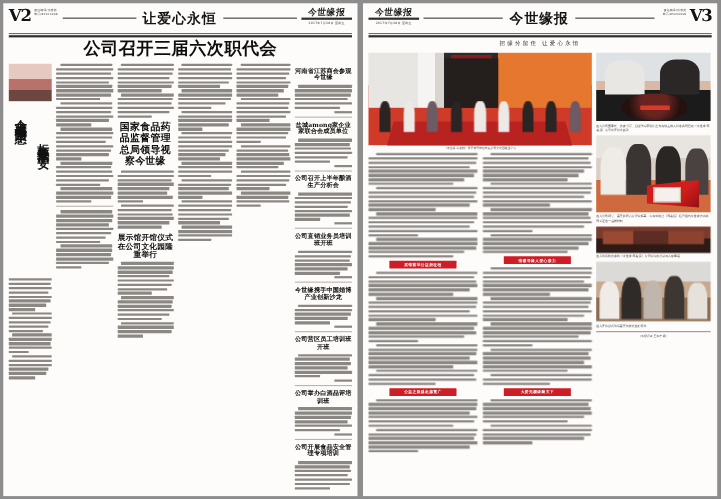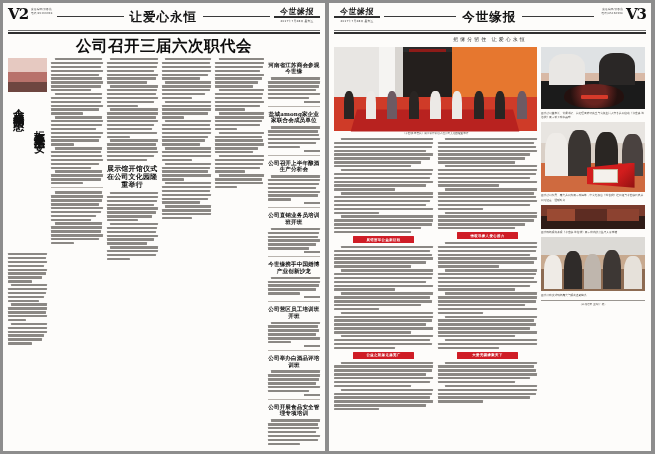--- a/index.html
+++ b/index.html
@@ -1,17 +1,17 @@
 <!DOCTYPE html>
 <html><head>
 <meta charset="utf-8">
 <style>
   html,body{margin:0;padding:0;background:#8d8d8d;}
   body{width:655px;height:454px;overflow:hidden;font-family:"DejaVu Sans",sans-serif;}
-  .spread{position:relative;width:655px;height:454px;display:flex;background:#8d8d8d;}
+  .spread{position:relative;width:655px;height:454px;display:flex;background:#8d8d8d;justify-content:space-between;}
   .page{position:relative;background:#fdfcfa;overflow:hidden;}
   .page.left{width:322px;height:448px;margin:3px 2px 3px 3px;}
   .page.right{width:322px;height:448px;margin:3px 3px 3px 2px;}
 
   
   .mast{position:relative;height:26px;display:flex;align-items:flex-start;padding:4px 5px 0 5px;box-sizing:border-box;}
   .pageno{font-family:"DejaVu Serif",serif;font-size:15px;font-weight:700;line-height:1;color:#111;letter-spacing:-1px;}
   .mast-meta{margin-left:3px;padding-top:1px;}
   .mast-meta .ml{font-size:2.6px;color:#4a4a4a;letter-spacing:.2px;line-height:1.45;white-space:nowrap;}
   .rule{flex:1;border-bottom:1px solid #3a3a3a;margin:9px 4px 0 4px;height:0;}
@@ -26,21 +26,21 @@
   
   .lines{--lh:2.45px;--gap:1.45px;}
   .ln{height:var(--lh);background:#6e6a66;margin-bottom:var(--gap);border-radius:.4px;opacity:.80;}
   .ln.s1{width:100%}.ln.s2{width:97%}.ln.s3{width:99%}.ln.s4{width:93%}
   .ln.s5{width:62%}.ln.s6{width:78%}.ln.s7{width:45%}.ln.s8{width:88%}
   .ln.ind{margin-left:7%;width:93%}
   .byline{height:2.2px;width:30%;background:#6e6a66;margin:1.5px 0 3px auto;opacity:.8;}
 
   
   .l-head{text-align:center;padding:3px 6px 2px;}
-  .l-head h1{margin:0;font-family:Liberation Sans, sans-serif;font-size:15.5px;font-weight:700;letter-spacing:.5px;color:#0d0d0d;line-height:1.1;}
+  .l-head h1{margin:0;font-family:Liberation Mono, monospace;font-size:15.5px;font-weight:700;letter-spacing:.5px;color:#0d0d0d;line-height:1.1;}
   .lbody{display:flex;padding:2px 5px 4px 5px;gap:4px;box-sizing:border-box;height:415px;}
   .col{box-sizing:border-box;}
   .c1{width:42px;position:relative;}
   .c2{width:55px;}
   .c3{width:55px;}
   .c4{width:53px;}
   .c5{width:52px;}
   .c6{width:56px;}
 
   .vtitle{writing-mode:vertical-rl;text-orientation:upright;font-family:"DejaVu Serif",serif;font-weight:700;font-size:11px;letter-spacing:2px;color:#111;height:150px;margin:4px auto 4px auto;display:block;}
@@ -216,20 +216,21 @@
             <div class="ln s1"></div>
             <div class="ln s2"></div>
           <div class="ln s6"></div>
           <div class="ln ind s1"></div>
             <div class="ln s3"></div>
             <div class="ln s2"></div>
           <div class="ln s1"></div>
             <div class="ln s4"></div>
             <div class="ln s5"></div>
         </div>
+        <div class="subhead sh-lg">国家食品药品监督管理总局领导视察今世缘</div>
         <div class="lines">
           <div class="ln ind s3"></div>
             <div class="ln s1"></div>
             <div class="ln s2"></div>
           <div class="ln s1"></div>
             <div class="ln s4"></div>
             <div class="ln s8"></div>
           <div class="ln s3"></div>
             <div class="ln s7"></div>
           <div class="ln ind s1"></div>

